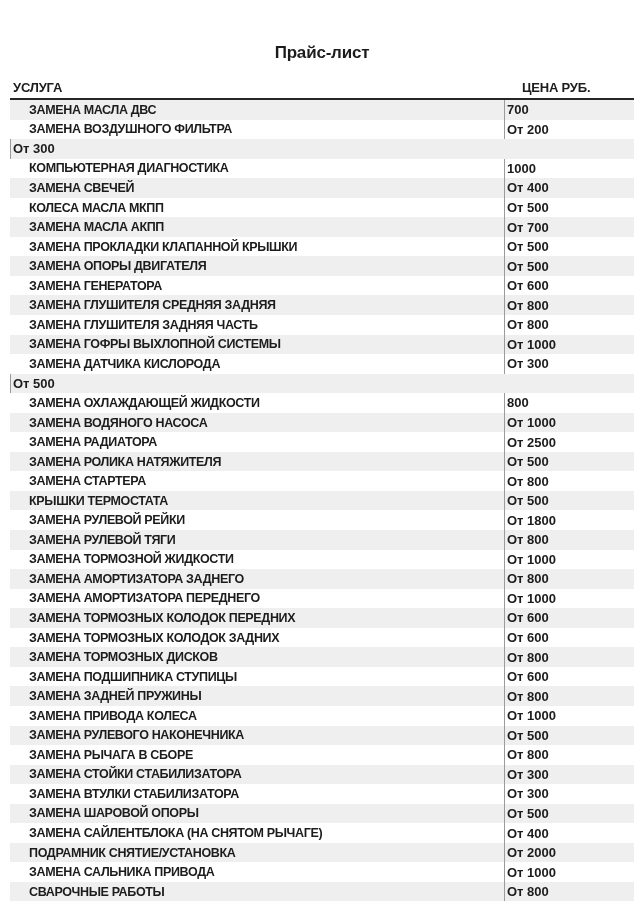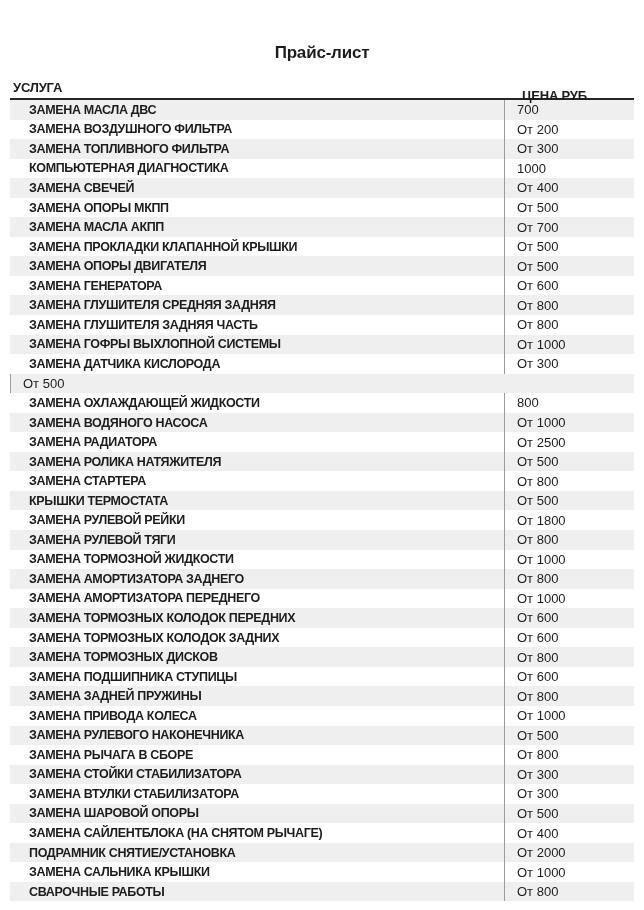--- a/index.html
+++ b/index.html
@@ -36,42 +36,42 @@
     display:flex;
     align-items:flex-start;
     height:18px;
     border-bottom:2px solid var(--rule);
     font-weight:700;
     font-size:13px;
     letter-spacing:-0.2px;
     gap:12px;
   }
   .th.service{width:494px;box-sizing:border-box;padding-left:3px;}
-  .th.price{flex:1;box-sizing:border-box;padding-left:6px;margin-top:8px;}
+  .th.price{flex:1;box-sizing:border-box;padding-left:6px;}
   .tbody{display:block;}
   .tr{
     display:flex;
     align-items:center;
     height:19.56px;
   }
   .tr:nth-child(odd){background:var(--stripe);}
   .td{white-space:nowrap;overflow:hidden;}
   .td.service{
     width:494px;box-sizing:border-box;
     padding-left:19px;
     font-weight:700;
     font-size:12.5px;
     letter-spacing:-0.35px;
     align-self:stretch;
     display:flex;align-items:center;
   }
   .td.price{
     flex:1;box-sizing:border-box;
-    padding-left:12px;
-    font-weight:400;
+    padding-left:2px;
+    font-weight:700;
     font-size:13px;
     border-left:1px solid var(--divider);
     align-self:stretch;
     display:flex;align-items:center;
   }
 </style>
 </head>
 <body>
 
 <div class="page">
@@ -91,36 +91,35 @@
           <div class="td service">ЗАМЕНА МАСЛА ДВС</div>
           <div class="td price">700</div>
         </div>
 
         <div class="tr">
           <div class="td service">ЗАМЕНА ВОЗДУШНОГО ФИЛЬТРА</div>
           <div class="td price">От 200</div>
         </div>
 
         <div class="tr">
-          <div class="td service">ЗАМЕНА ТОПЛИВНОГО ФИЛЬТРА</div>
           <div class="td price">От 300</div>
         </div>
 
         <div class="tr">
           <div class="td service">КОМПЬЮТЕРНАЯ ДИАГНОСТИКА</div>
           <div class="td price">1000</div>
         </div>
 
         <div class="tr">
           <div class="td service">ЗАМЕНА СВЕЧЕЙ</div>
           <div class="td price">От 400</div>
         </div>
 
         <div class="tr">
-          <div class="td service">ЗАМЕНА ОПОРЫ МКПП</div>
+          <div class="td service">КОЛЕСА МАСЛА МКПП</div>
           <div class="td price">От 500</div>
         </div>
 
         <div class="tr">
           <div class="td service">ЗАМЕНА МАСЛА АКПП</div>
           <div class="td price">От 700</div>
         </div>
 
         <div class="tr">
           <div class="td service">ЗАМЕНА ПРОКЛАДКИ КЛАПАННОЙ КРЫШКИ</div>
@@ -275,21 +274,21 @@
           <div class="td service">ЗАМЕНА САЙЛЕНТБЛОКА (НА СНЯТОМ РЫЧАГЕ)</div>
           <div class="td price">От 400</div>
         </div>
 
         <div class="tr">
           <div class="td service">ПОДРАМНИК СНЯТИЕ/УСТАНОВКА</div>
           <div class="td price">От 2000</div>
         </div>
 
         <div class="tr">
-          <div class="td service">ЗАМЕНА САЛЬНИКА КРЫШКИ</div>
+          <div class="td service">ЗАМЕНА САЛЬНИКА ПРИВОДА</div>
           <div class="td price">От 1000</div>
         </div>
 
         <div class="tr">
           <div class="td service">СВАРОЧНЫЕ РАБОТЫ</div>
           <div class="td price">От 800</div>
         </div>
       </div>
 
   </div>

